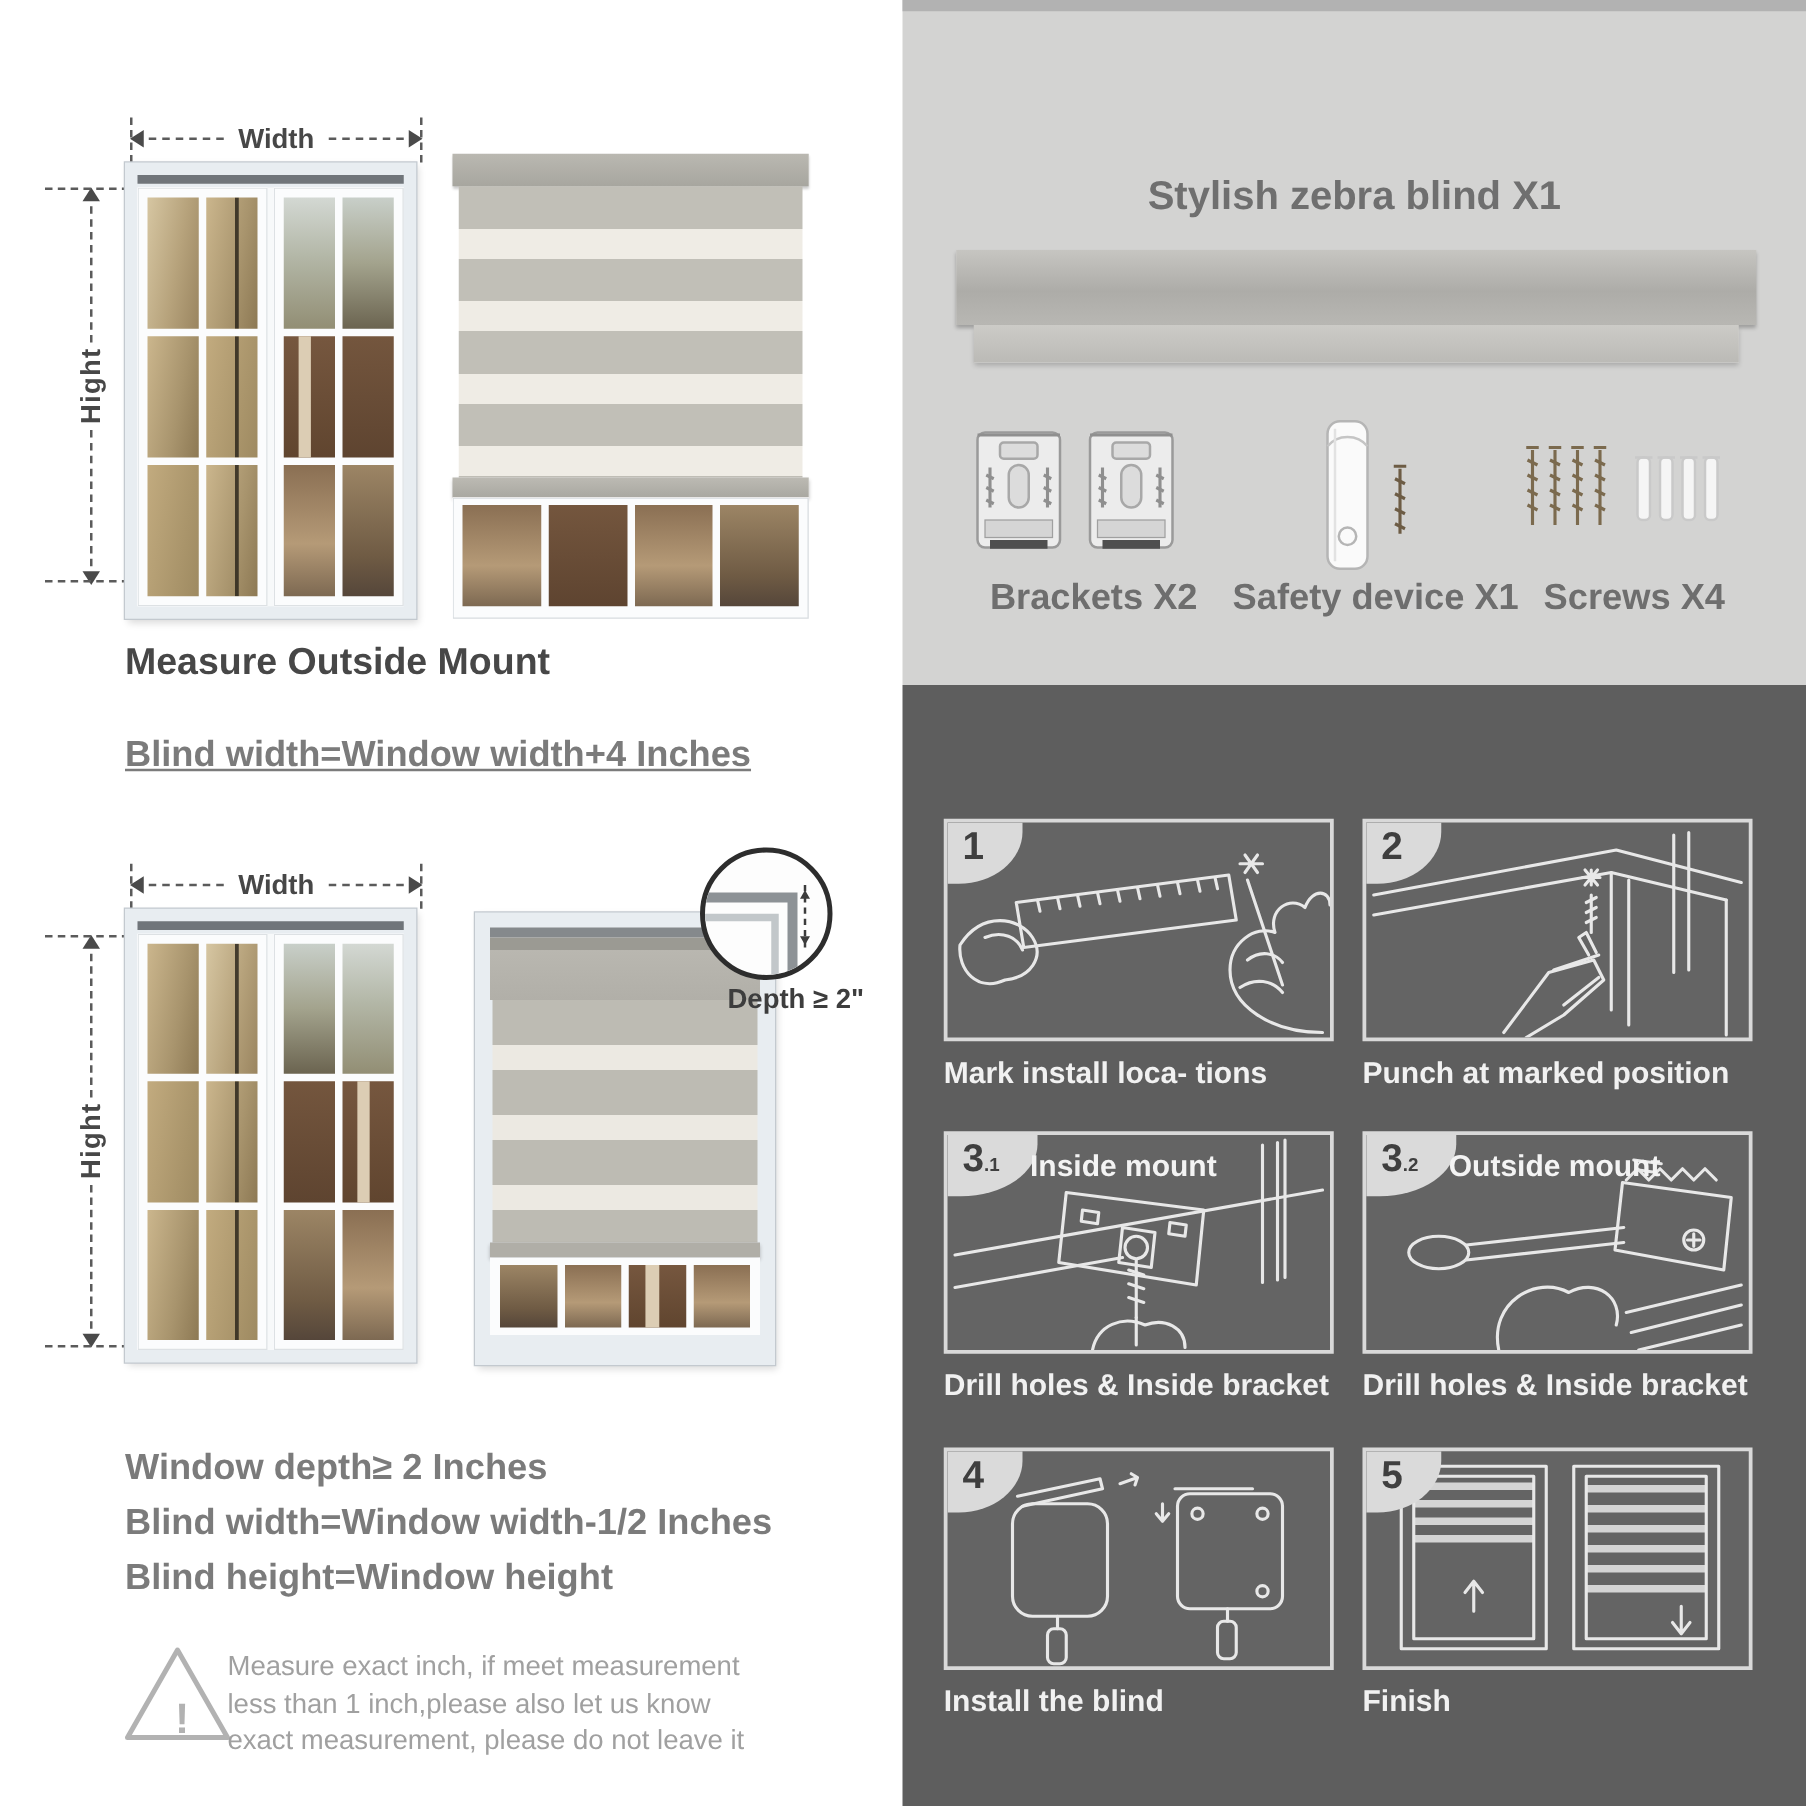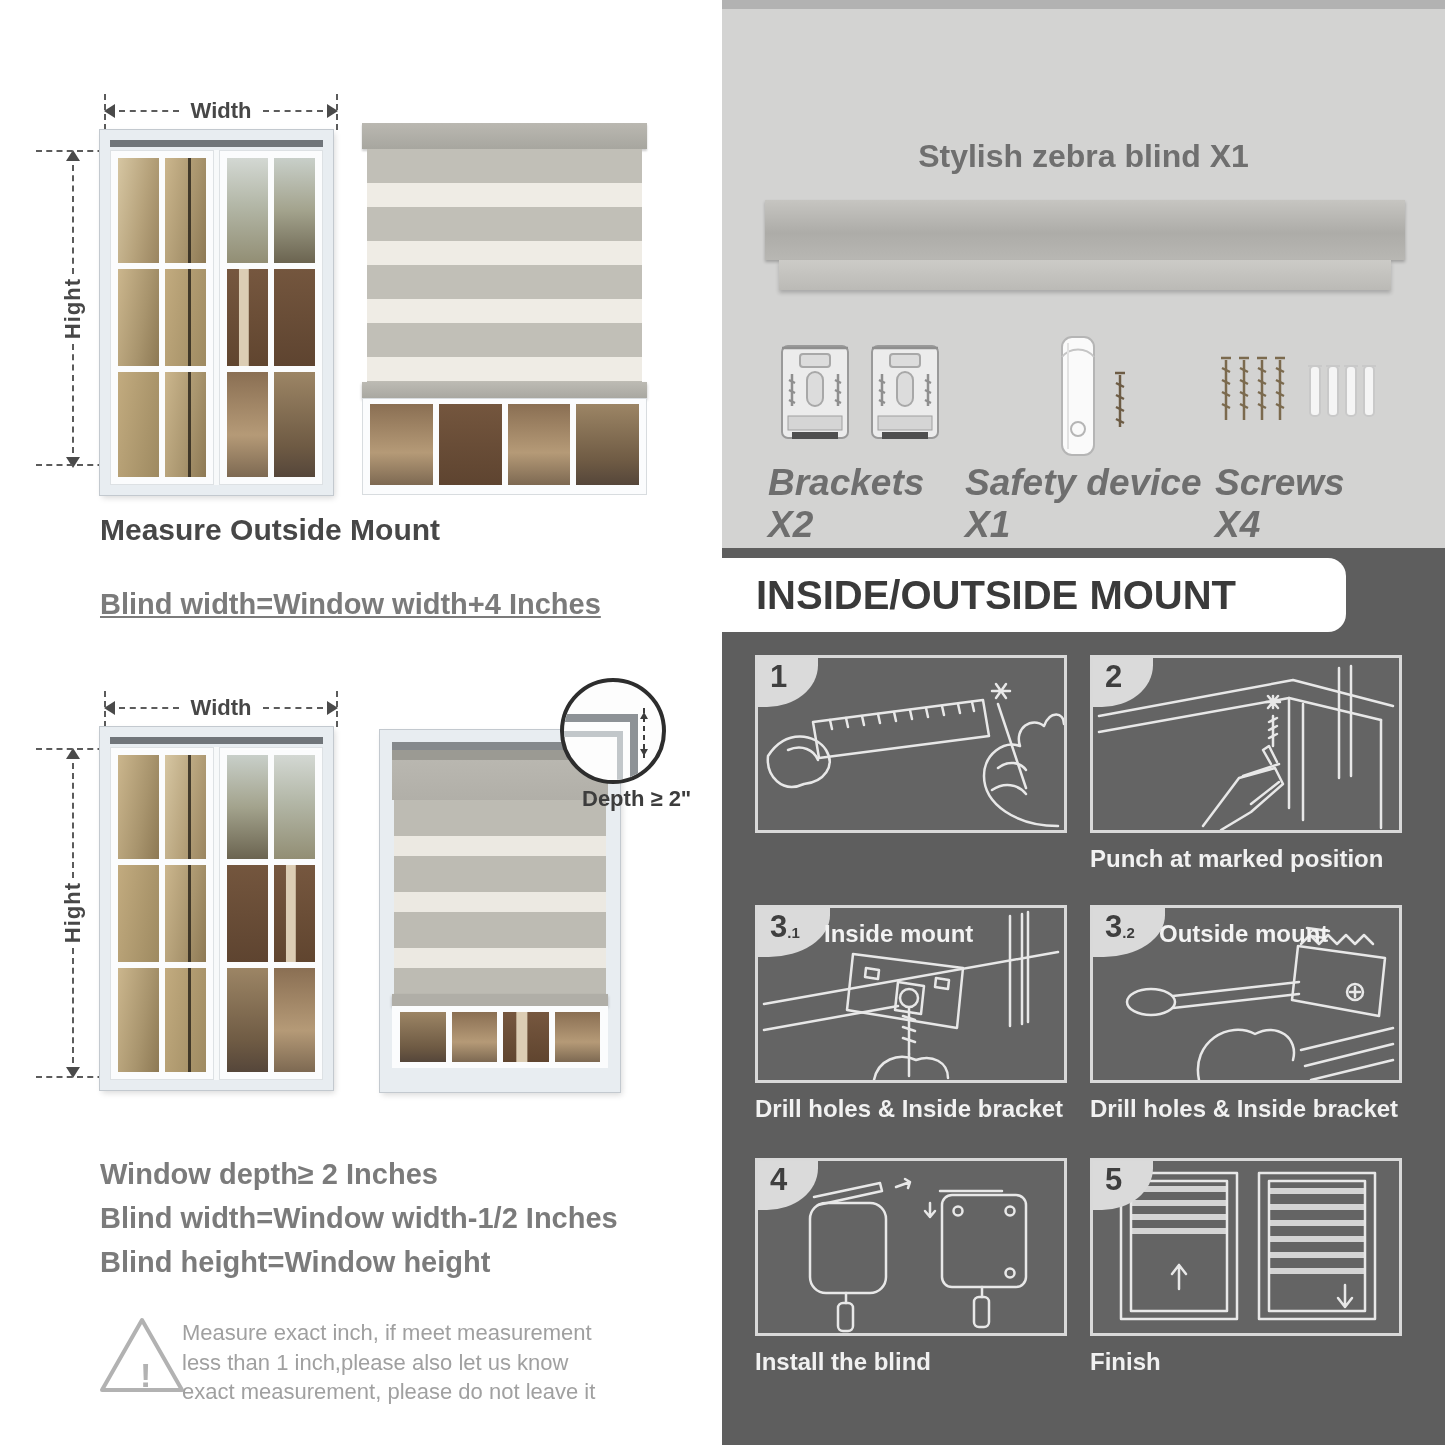--- a/index.html
+++ b/index.html
@@ -73,21 +73,21 @@
   
   .h-measure{font-size:30px;font-weight:bold;color:#474747;}
   .f-line{font-size:29px;font-weight:bold;color:#7b7b7b;}
   .warn-text{width:440px;font-size:22px;color:#a0a0a0;line-height:1.35;}
   .warn-bang{font-size:34px;font-weight:bold;color:#b2b2b2;}
 
   
   .blind-title{left:722px;top:138px;width:723px;text-align:center;font-size:32px;font-weight:bold;color:#6f6f6f;}
   .headrail-top{left:765px;top:200px;width:640px;height:60px;background:linear-gradient(180deg,#c6c5c1,#adaca8 55%,#b8b7b3);box-shadow:0 2px 3px rgba(0,0,0,.25);}
   .headrail-lip{left:779px;top:260px;width:612px;height:30px;background:linear-gradient(180deg,#cccbc7,#bbbab6);box-shadow:0 3px 4px rgba(0,0,0,.2);}
-  .item-label{font-size:37px;font-weight:bold;color:#6e6e6e;text-align:left;font-style:italic;}
+  .item-label{font-size:29px;font-weight:bold;color:#6e6e6e;text-align:right;}
 
   
   .step{position:absolute;width:312px;}
   .step-box{position:relative;height:178px;border:3px solid #d9d9d9;background:#646464;overflow:hidden;box-sizing:border-box;}
   .badge{position:absolute;left:0;top:0;width:48px;height:46px;background:#dadada;border-radius:0 0 85% 0;
     display:flex;padding:3px 0 0 12px;color:#3f3f3f;font-weight:bold;font-size:31px;line-height:1;}
   .badge.wide{width:60px;}
   .badge .sub{font-size:15px;margin-top:14px;}
   .step-tag{position:absolute;left:66px;top:12px;color:#f3f3f3;font-size:24px;font-weight:bold;}
   .step-caption{margin-top:12px;color:#f1f1f1;font-size:24px;font-weight:bold;}
@@ -293,43 +293,41 @@
       <rect x="128" y="18" width="10" height="50" rx="4"></rect>
       <rect x="146" y="18" width="10" height="50" rx="4"></rect>
       <path d="M90,18 h14 M108,18 h14 M126,18 h14 M144,18 h14"></path>
     </g>
   </svg>
 
   <div class="abs item-label" style="left:768px;top:462px;width:190px;">Brackets X2</div>
   <div class="abs item-label" style="left:965px;top:462px;width:250px;">Safety device X1</div>
   <div class="abs item-label" style="left:1215px;top:462px;width:165px;">Screws X4</div>
 
-  <div class="abs banner-mount">
-    <span>INSIDE/OUTSIDE MOUNT</span>
-  </div>
 
   <div class="step" style="left:755px;top:655px;">
     <div class="step-box">
       <svg class="art" width="306" height="172" viewBox="0 0 306 172">
         <g class="ln">
           <path d="M55,64 L225,42 L231,78 L61,100 Z"></path>
           <path d="M72,62 l2,9 M88,60 l2,9 M104,58 l2,9 M120,56 l2,9 M136,54 l2,9 M152,52 l2,9 M168,50 l2,9 M184,48 l2,9 M200,46 l2,9 M214,44 l2,9"></path>
           <path d="M238,26 l10,14 M248,26 l-10,14 M234,33 l18,0"></path>
           <path d="M268,130 L240,46"></path>
           <path d="M10,98 C28,70 58,76 68,92 C78,108 66,124 46,126 C24,136 8,118 10,98 Z"></path>
           <path d="M30,92 C44,86 56,92 60,102"></path>
           <path d="M300,168 C258,168 226,146 226,118 C226,96 246,82 262,88 C256,70 274,58 286,68 C292,52 306,54 306,66"></path>
           <path d="M240,110 C250,102 262,104 268,112 M234,132 C246,124 260,126 268,136"></path>
         </g>
       </svg>
       <div class="badge">
           <span>1</span>
           <span class="sub"></span>
         </div>
     </div>
+    <div class="step-caption">Mark install loca- tions</div>
   </div>
 
   <div class="step" style="left:1090px;top:655px;">
     <div class="step-box">
       <svg class="art" width="306" height="172" viewBox="0 0 306 172">
         <g class="ln">
           <path d="M6,58 L200,22 L300,48"></path>
           <path d="M6,74 L196,40 L288,62"></path>
           <path d="M196,40 L196,150 M210,46 L210,162 M288,62 L288,170"></path>
           <path d="M246,10 L246,120 M258,8 L258,118"></path>

